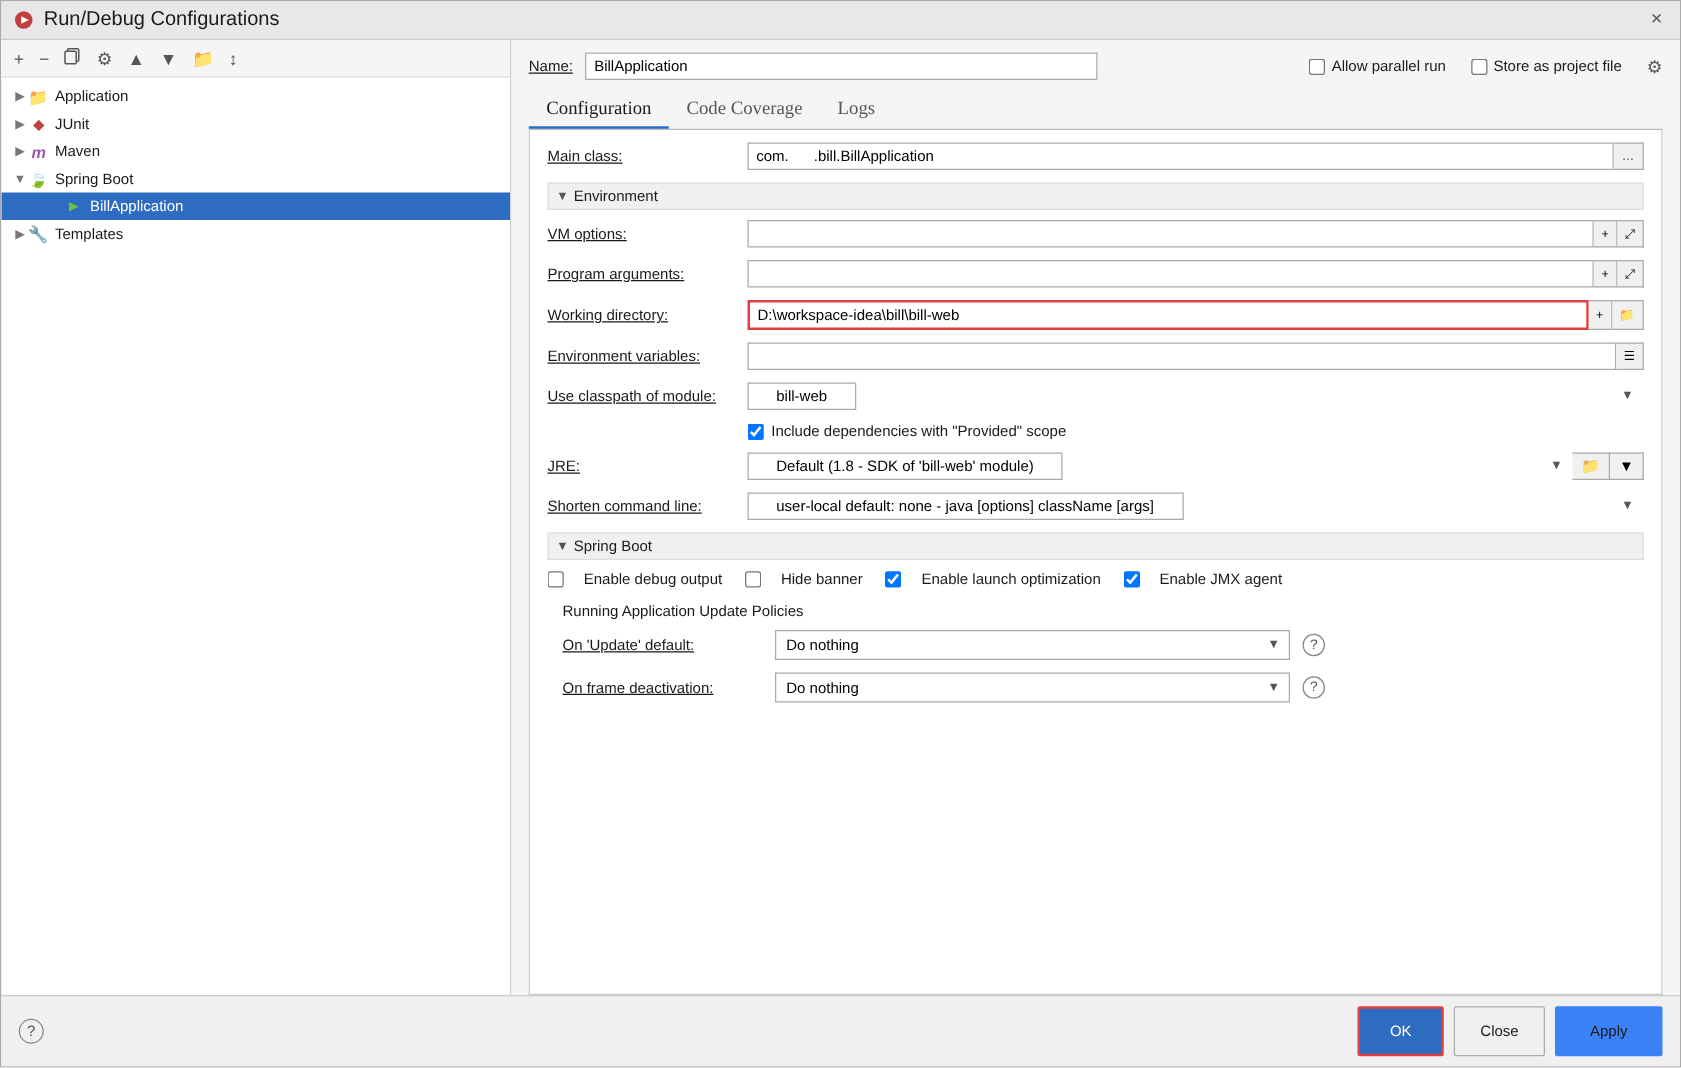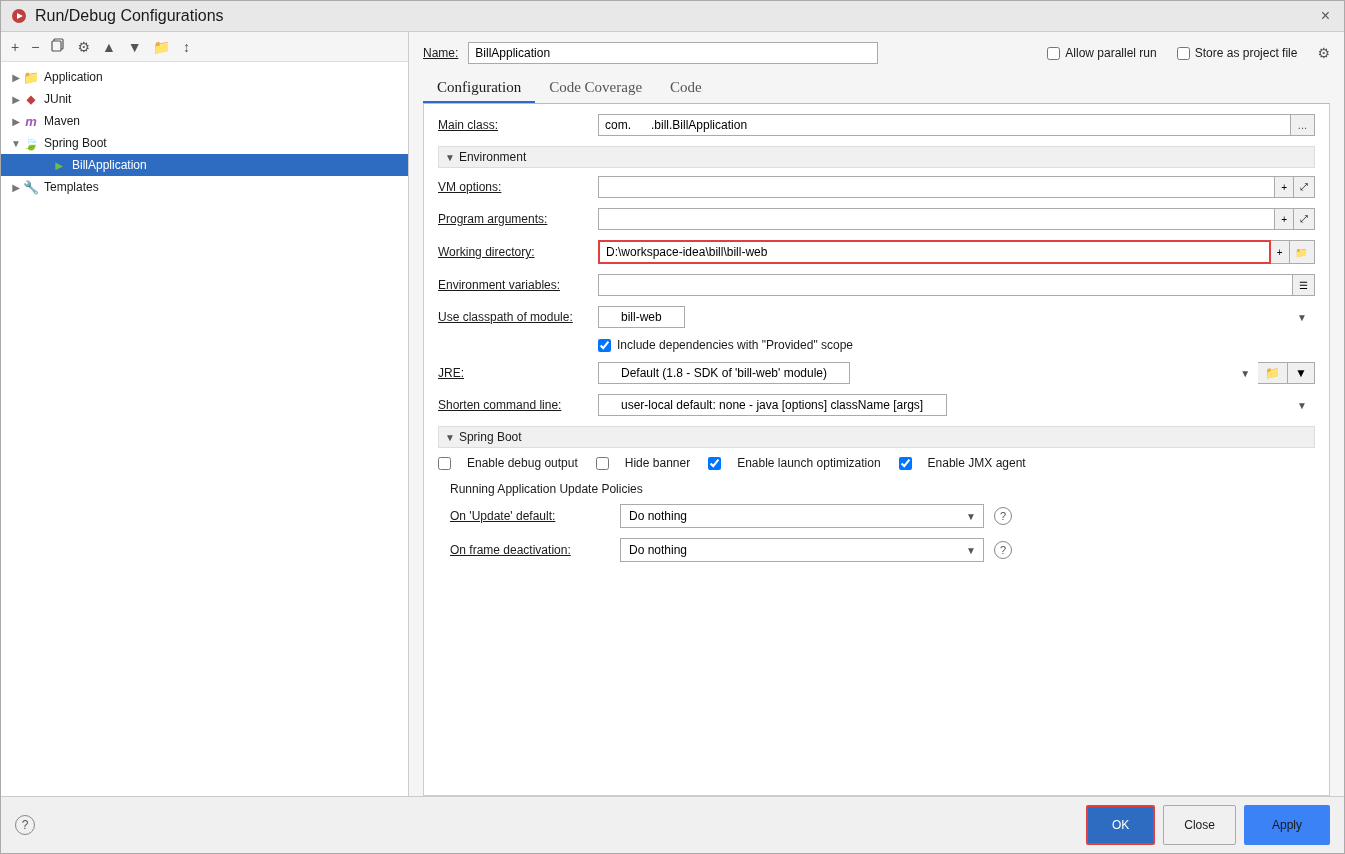--- a/index.html
+++ b/index.html
@@ -66,21 +66,21 @@
     .provided-scope { display: flex; align-items: center; gap: 6px; font-size: 12px; margin-bottom: 10px; margin-left: 160px; }
     
     .spring-boot-section { margin-top: 4px; }
     .spring-boot-checks { display: flex; align-items: center; gap: 18px; flex-wrap: wrap; margin: 8px 0 12px 0; }
     .sb-check { display: flex; align-items: center; gap: 16px; font-size: 12px; }
     
     .update-policies { margin-left: 12px; }
     .update-policies-title { font-size: 12px; font-weight: 500; margin-bottom: 8px; }
     .policy-row { display: flex; align-items: center; margin-bottom: 10px; gap: 10px; }
     .policy-label { width: 160px; font-size: 12px; flex-shrink: 0; text-decoration: underline; }
-    .policy-select-wrapper { position: relative; width: 364px; }
+    .policy-select-wrapper { position: relative; width: 412px; }
     .policy-select-wrapper::after { content: '▼'; position: absolute; right: 8px; top: 50%; transform: translateY(-50%); font-size: 10px; pointer-events: none; color: #555; }
     .policy-select { width: 100%; padding: 4px 24px 4px 8px; border: 1px solid #aaa; font-size: 12px; background: #fff; appearance: none; -webkit-appearance: none; cursor: pointer; }
     .help-icon { width: 18px; height: 18px; border-radius: 50%; border: 1px solid #888; display: flex; align-items: center; justify-content: center; font-size: 11px; color: #555; cursor: pointer; flex-shrink: 0; }
     
     
     .bottom-bar { display: flex; align-items: center; justify-content: space-between; padding: 8px 14px; border-top: 1px solid #ccc; background: #f0f0f0; }
     .help-circle { width: 20px; height: 20px; border-radius: 50%; border: 1px solid #888; display: flex; align-items: center; justify-content: center; font-size: 12px; cursor: pointer; color: #555; }
     .btn-group { display: flex; gap: 8px; }
     .btn { padding: 5px 20px; border: 1px solid #aaa; cursor: pointer; font-size: 12px; border-radius: 2px; }
     .btn-primary { background: #2d6cc0; color: #fff; border-color: #1a5aad; }
@@ -174,21 +174,21 @@
             <input type="checkbox" style="">
             <span>Store as project file</span>
           </label>
           <button class="gear-btn">⚙</button>
         </div>
       </div>
 
       <div class="tabs">
         <button class="tab active">Configuration</button>
         <button class="tab">Code Coverage</button>
-        <button class="tab">Code</button>
+        <button class="tab">Logs</button>
       </div>
 
       <div class="config-body">
 
         <div class="form-row">
           <span class="form-label">Main class:</span>
           <div class="input-with-buttons">
             <input class="form-input" type="text" value="com.      .bill.BillApplication" style="">
             <button class="form-input-btn">...</button>
           </div>

